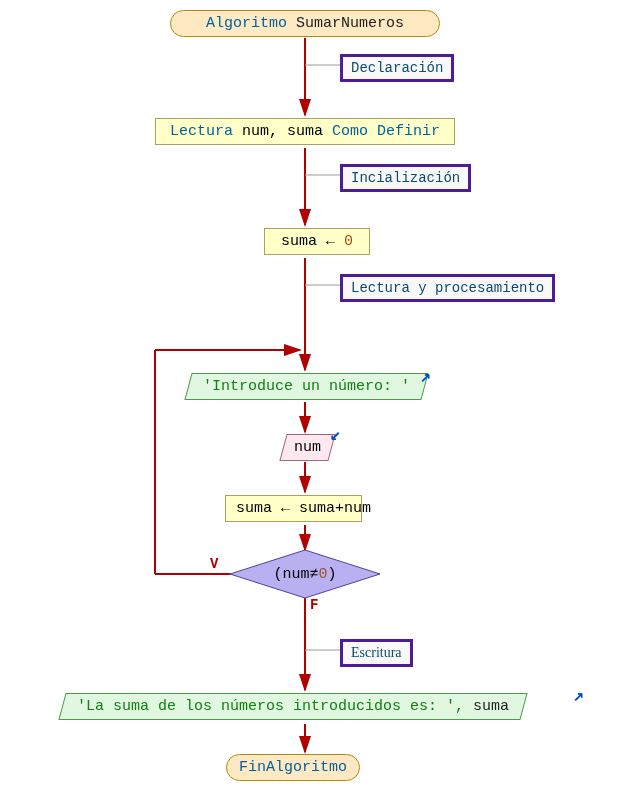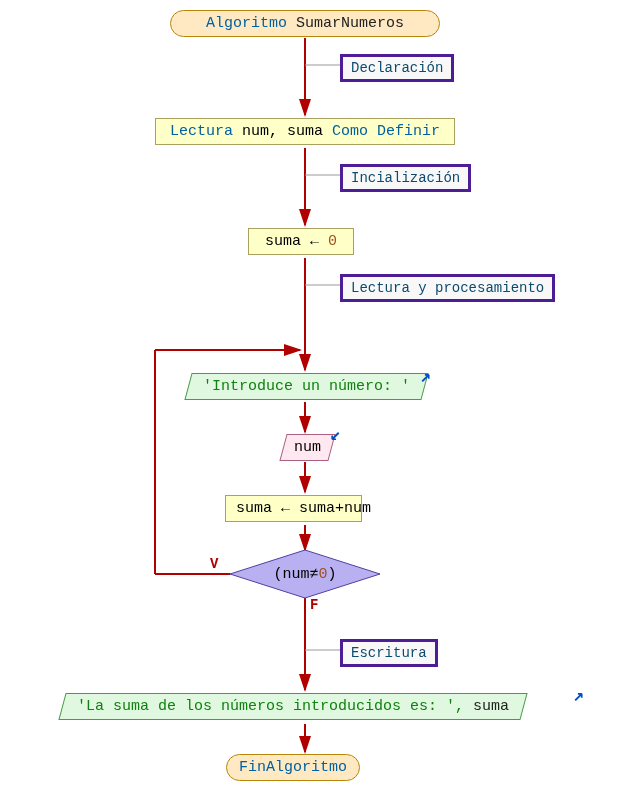--- a/index.html
+++ b/index.html
@@ -131,21 +131,21 @@
 </div>
 
 <div class="box comment" style="left:340px; top:54px;">Declaración</div>
 
 <div class="box process" style="left:155px; top:118px; width:300px;">
   <span class="kw">Lectura </span><span>num, suma</span><span class="kw"> Como </span><span class="kw">Definir</span>
 </div>
 
 <div class="box comment" style="left:340px; top:164px;">Incialización</div>
 
-<div class="box process" style="left:248px; top:228px; width:106px;">
+<div class="box process" style="left:264px; top:228px; width:106px;">
   <span>suma</span><span> ← </span><span class="num">0</span>
 </div>
 
 <div class="box comment" style="left:340px; top:274px;">Lectura y procesamiento</div>
 
 <div class="io-out" style="left:188px; top:373px;">
   <div class="inner"><span class="str">'Introduce un número: '</span></div>
 </div>
 <div class="arrow-char" style="left:420px; top:365px;">↗</div>
 
@@ -160,21 +160,21 @@
 
 <div class="decision" style="left:230px; top:550px;">
   <div class="dinner">
     <span>(</span><span>num</span><span>≠</span><span class="num">0</span><span>)</span>
   </div>
 </div>
 
 <div class="branch-label" style="left:210px; top:556px;">V</div>
 <div class="branch-label" style="left:310px; top:597px;">F</div>
 
-<div class="box comment" style="left:340px; top:639px;">Escritura</div>
+<div class="box comment" style="left:340px; top:639px;font-family:Liberation Serif, serif;">Escritura</div>
 
 <div class="io-out" style="left:62px; top:693px;">
   <div class="inner">
     <span class="str">'La suma de los números introducidos es: '</span><span>, </span><span style="color:#222">suma</span>
   </div>
 </div>
 <div class="arrow-char" style="left:573px; top:684px;">↗</div>
 
 <div class="box terminal" style="left:226px; top:754px; width:134px;">
   <span class="kw">FinAlgoritmo</span>

